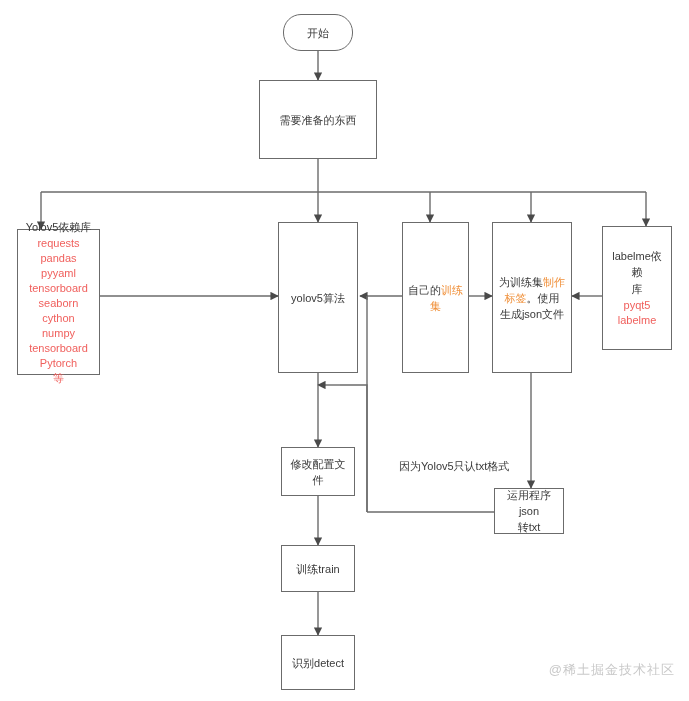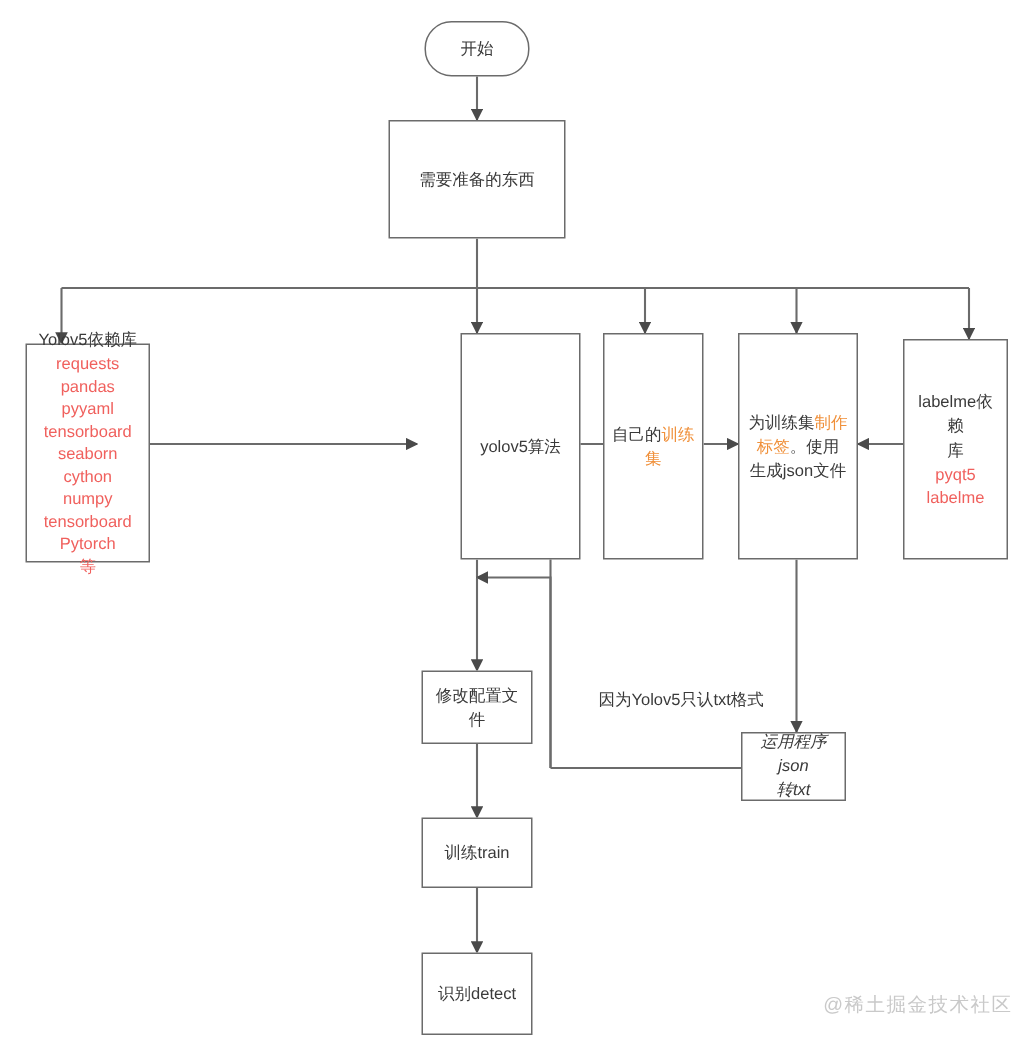--- a/index.html
+++ b/index.html
@@ -139,60 +139,60 @@
     <span class="lib-item">tensorboard</span>
     <span class="lib-item">seaborn</span>
     <span class="lib-item">cython</span>
     <span class="lib-item">numpy</span>
     <span class="lib-item">tensorboard</span>
     <span class="lib-item">Pytorch</span>
     <span class="lib-item">等</span>
   </div>
 </div>
 
-<div class="node" style="left:278px; top:222px; width:80px; height:151px;margin-left:29px;">
+<div class="node" style="left:278px; top:222px; width:80px; height:151px;">
   <span class="inner">yolov5算法</span>
 </div>
 
 <div class="node" style="left:402px; top:222px; width:67px; height:151px;">
   <div class="inner">
     <span>自己的</span><span class="hl-orange">训练集</span>
   </div>
 </div>
 
 <div class="node" style="left:492px; top:222px; width:80px; height:151px;">
   <div class="inner">
     <div><span>为训练集</span><span class="hl-orange">制作</span></div>
     <div><span class="hl-orange">标签</span><span>。使用</span></div>
     <div>生成json文件</div>
   </div>
 </div>
 
-<div class="node" style="left:602px; top:226px; width:70px; height:147px;">
+<div class="node" style="left:602px; top:226px; width:70px; height:124px;">
   <div class="inner">
     <span class="lib-title">labelme依赖</span>
     <span class="lib-title">库</span>
     <span class="lib-item">pyqt5</span>
     <span class="lib-item">labelme</span>
   </div>
 </div>
 
 <div class="node" style="left:281px; top:447px; width:74px; height:49px;">
   <span class="inner">修改配置文件</span>
 </div>
 
 <div class="node" style="left:281px; top:545px; width:74px; height:47px;">
   <span class="inner">训练train</span>
 </div>
 
 <div class="node" style="left:281px; top:635px; width:74px; height:55px;">
   <span class="inner">识别detect</span>
 </div>
 
-<div class="node" style="left:494px; top:488px; width:70px; height:46px;font-style:italic;">
+<div class="node" style="left:494px; top:488px; width:70px; height:46px;">
   <div class="inner">
     <div>运用程序json</div>
     <div>转txt</div>
   </div>
 </div>
 
 <div class="edge-label" style="left:398px; top:459px;">因为Yolov5只认txt格式</div>
 
 <div class="watermark">@稀土掘金技术社区</div>
 

